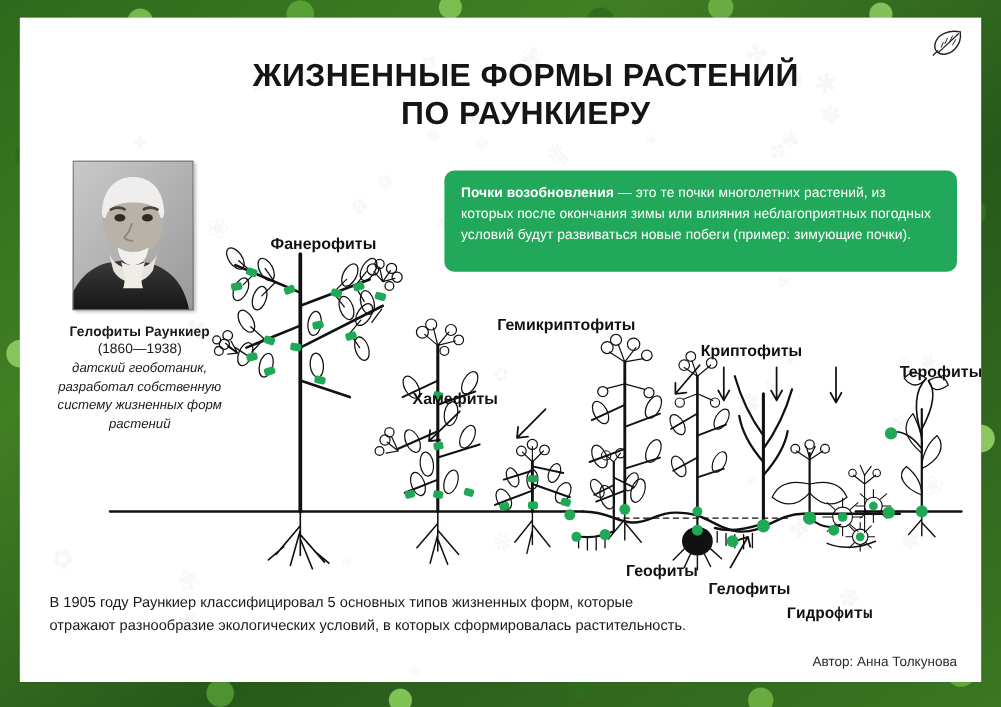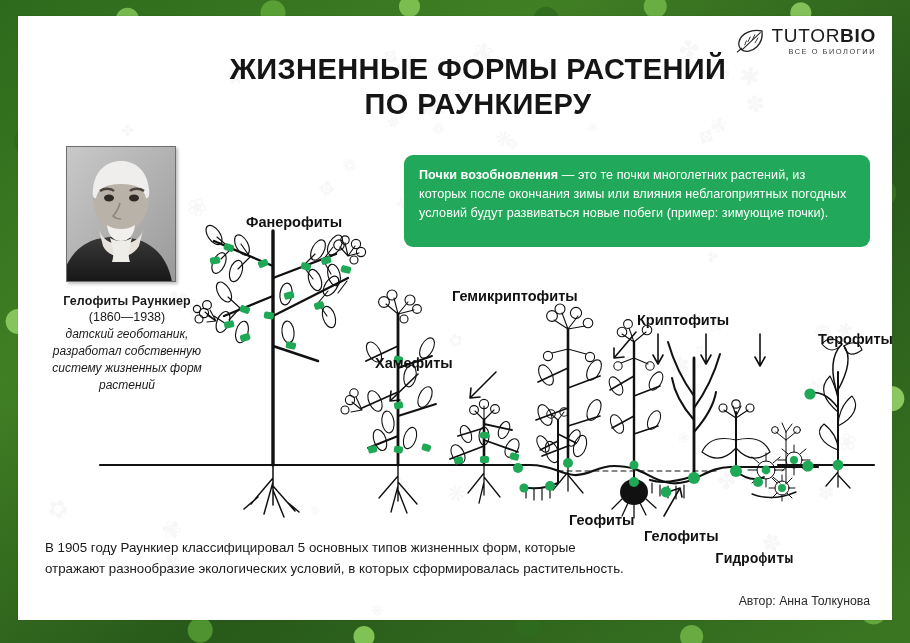--- a/index.html
+++ b/index.html
@@ -150,26 +150,20 @@
         <span class="wm" style="left: 291.376px; top: 489.2px; font-size: 12.8046px; transform: rotate(59.6008deg);">❋</span>
       </div>
 
     <div class="logo">
       <svg class="leaf" viewBox="0 0 30 26">
         <path d="M27 3C17 1 6 5 4 14c-.6 2.7.2 5.6 2.3 7.4 3.8 3.3 11 2.2 15.6-2.6C26.2 14.4 27.7 8.2 27 3Z" fill="none" stroke="#222" stroke-width="1.3"></path>
         <path d="M25.6 4.4 7 21.8" fill="none" stroke="#222" stroke-width="1.1"></path>
         <path d="M20 6.3 17.3 12M23 9.7l-3.1 5.4M15.4 8.6 12.8 14M11.6 12.4 9.6 17.2" fill="none" stroke="#222" stroke-width=".9"></path>
         <path d="M2 24.4 6.9 20" fill="none" stroke="#222" stroke-width="1.2"></path>
       </svg>
-      <div class="logo-txt">
-        <div class="logo-main">
-          <span class="light">TUTOR</span><b>BIO</b>
-        </div>
-        <div class="logo-sub">ВСЕ О БИОЛОГИИ</div>
-      </div>
     </div>
 
     <div class="title">
       <div>ЖИЗНЕННЫЕ ФОРМЫ РАСТЕНИЙ</div>
       <div>ПО РАУНКИЕРУ</div>
     </div>
 
     <div class="portrait">
       <svg viewBox="0 0 110 136">
         <defs>

